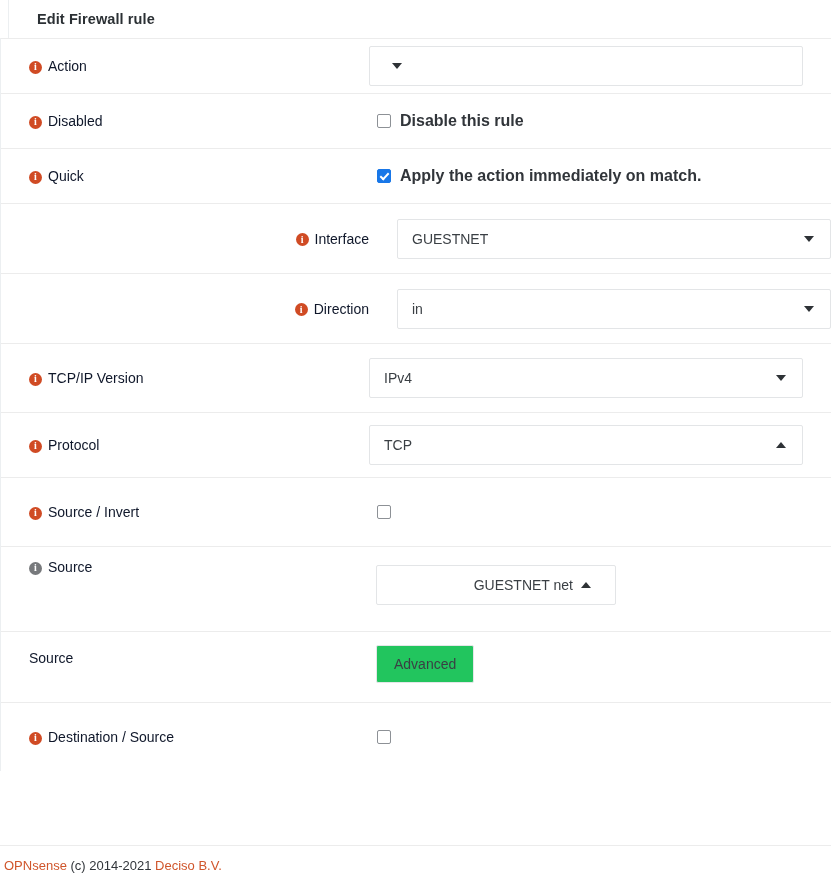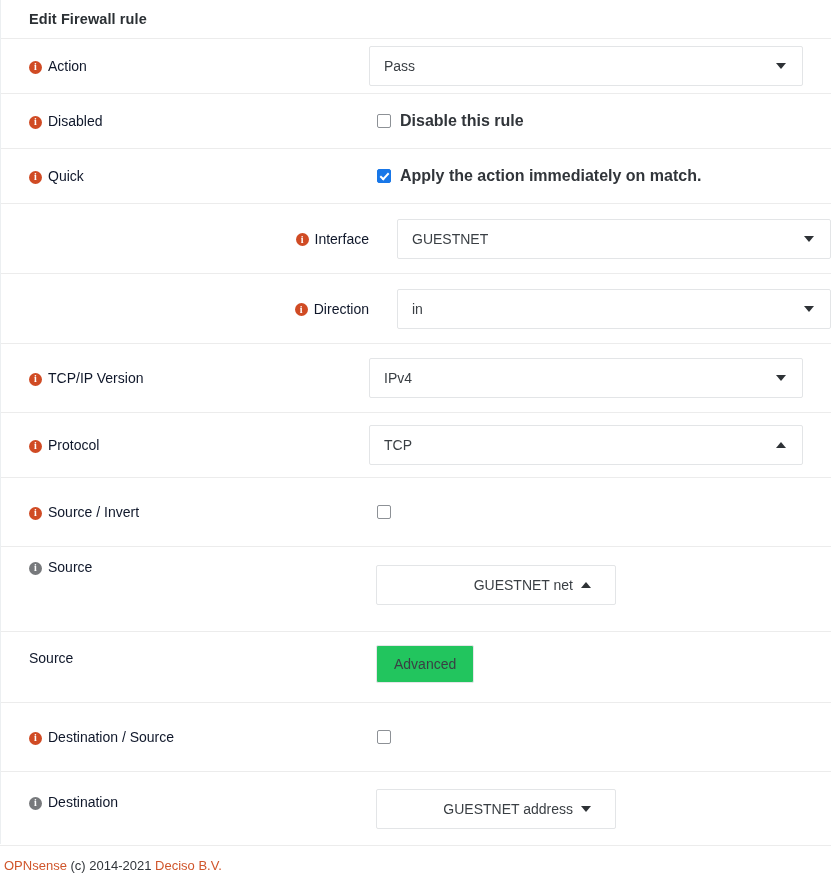--- a/index.html
+++ b/index.html
@@ -26,20 +26,21 @@
   }
 
   
   .form-header {
     height: 38px;
     padding-left: 28px;
     display: flex;
     align-items: center;
     box-sizing: border-box;
     border-left: 1px solid #eceff1;
+    margin-left: 8px;
   }
   .form-header-title {
     font-size: 14.5px;
     font-weight: bold;
     color: #2b3034;
     letter-spacing: 0.1px;
   }
 
   
   .form-body {
@@ -260,21 +261,20 @@
   <div class="form-body" id="form-body">
       <div class="row h54">
         <div class="row-label">
           <div class="label-inner">
             <span class="info-icon orange" title="Action"></span>
             <span class="label-text">Action</span>
           </div>
         </div>
         <div class="row-control">
           <div class="select-box wide">
-            <span class="select-value">Pass</span>
             <span class="caret down"></span>
           </div>
         </div>
       </div>
       <div class="row h54">
         <div class="row-label">
           <div class="label-inner">
             <span class="info-icon orange" title="Disabled"></span>
             <span class="label-text">Disabled</span>
           </div>
@@ -399,34 +399,20 @@
             <span class="info-icon orange" title="Destination / Invert"></span>
             <span class="label-text">Destination / Source</span>
           </div>
         </div>
         <div class="row-control">
           <div class="chk-wrap">
             <span class="chk"></span>
           </div>
         </div>
       </div>
-      <div class="row h72">
-        <div class="row-label">
-          <div class="label-inner">
-            <span class="info-icon gray" title="Destination"></span>
-            <span class="label-text">Destination</span>
-          </div>
-        </div>
-        <div class="row-control">
-          <div class="select-box narrow">
-            <span class="select-value">GUESTNET address</span>
-            <span class="caret down"></span>
-          </div>
-        </div>
-      </div>
     </div>
 
   <div class="bottom-rule"></div>
 
   <div class="footer">
     <a href="#">OPNsense</a><span class="footer-mid">&nbsp;</span><span class="footer-mid">(c) 2014-2021</span><span class="footer-mid">&nbsp;</span><a href="#">Deciso B.V.</a>
   </div>
 
 </div>
 

